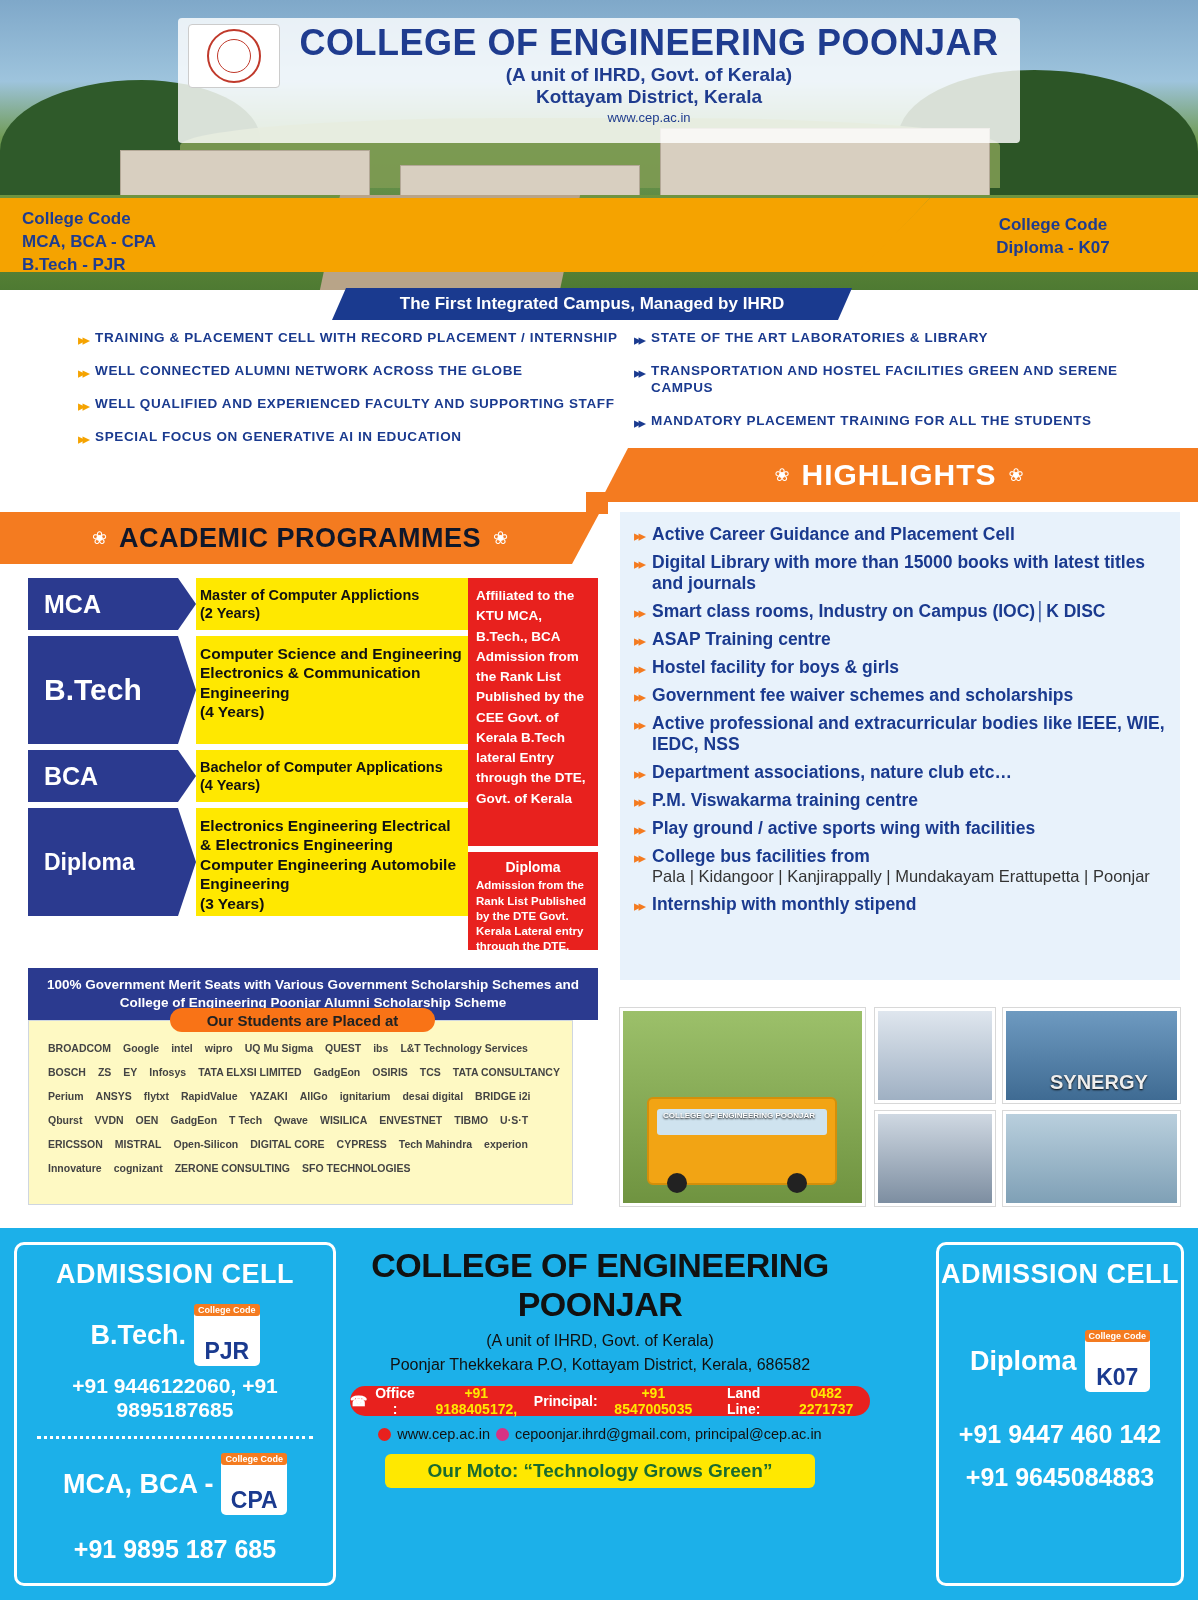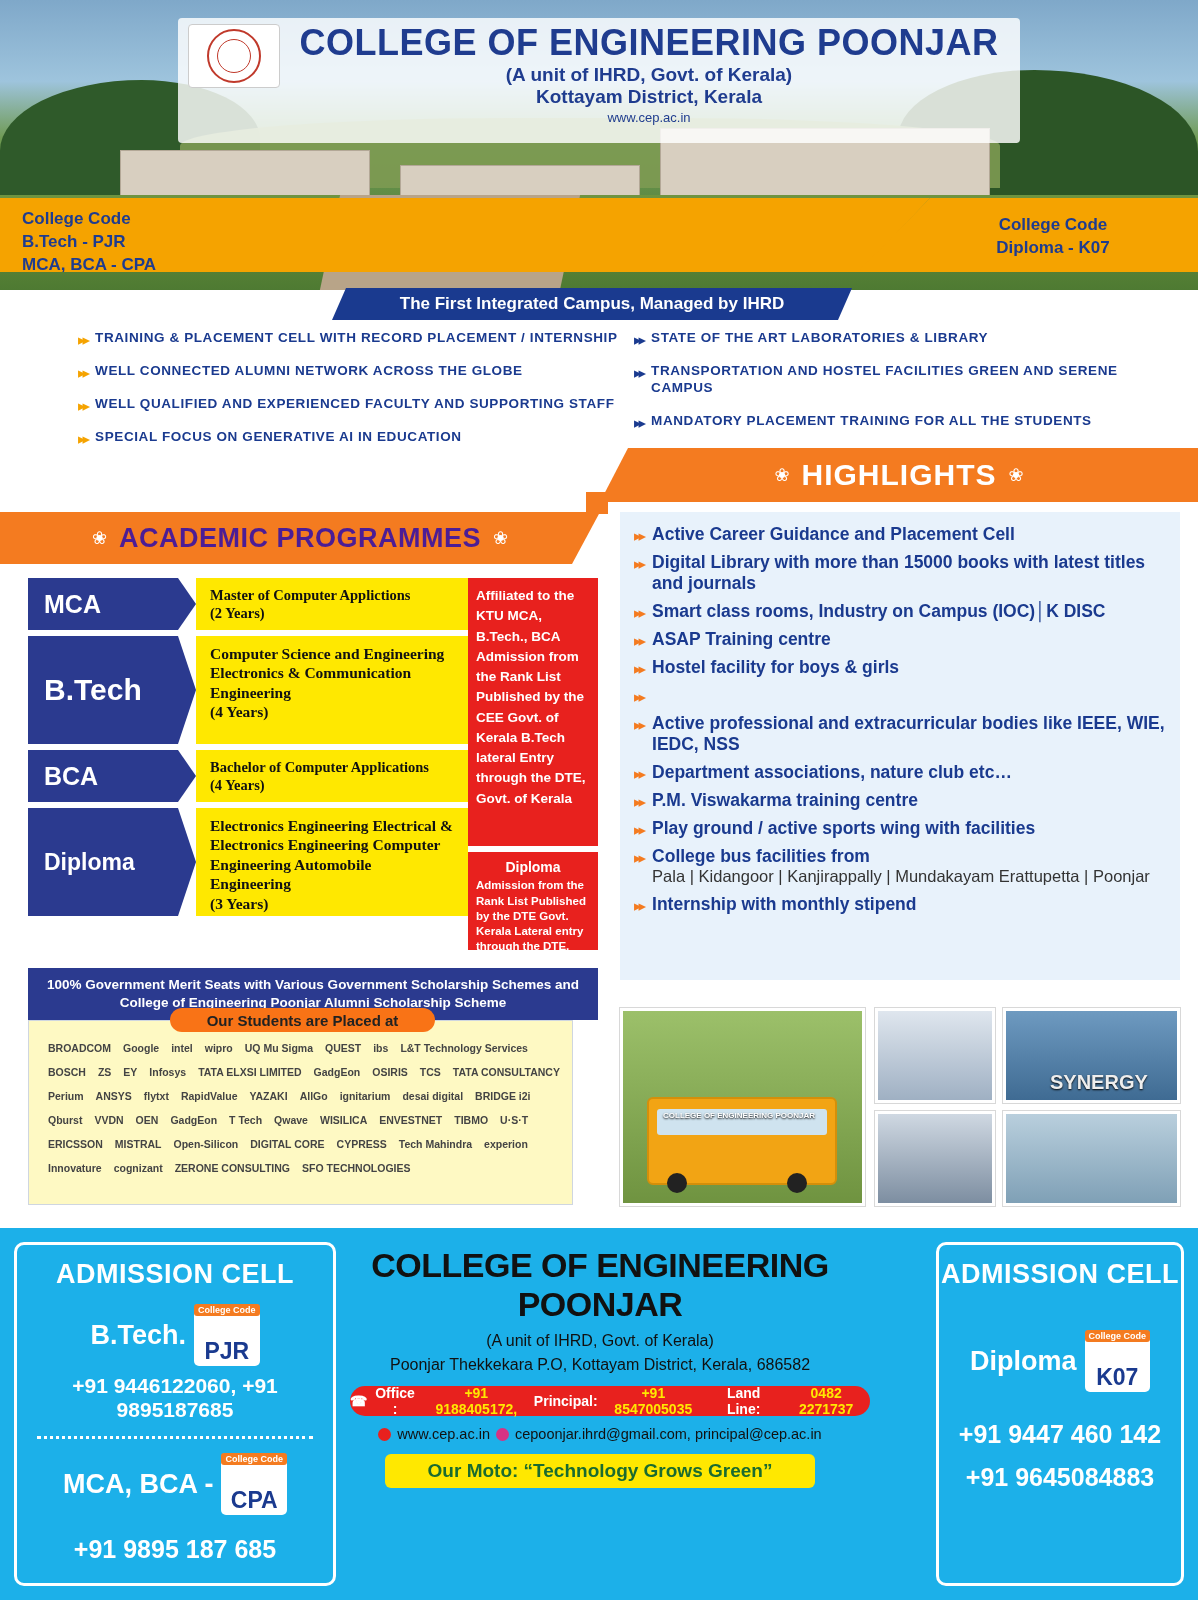--- a/index.html
+++ b/index.html
@@ -82,31 +82,31 @@
   .harrow { color:#f47b20; font-size:15px; margin-right:9px; margin-top:3px; flex:0 0 auto; letter-spacing:-3px;}
   .htxt { font-size:17.5px; font-weight:700; color:#1a3a8f; line-height:1.2; }
   .htxt.sub { font-weight:400; color:#333; font-size:16.5px; }
 
   
   .ap-header {
     position:absolute; left:0px; top:512px; width:600px; height:52px; background:#f47b20;
     clip-path: polygon(0 0, 600px 0, 572px 100%, 0 100%);
     display:flex; align-items:center; justify-content:center;
   }
-  .ap-title { color:#4c1d95; font-size:27px; font-weight:800; letter-spacing:.5px; }
+  .ap-title { color:#0f172a; font-size:27px; font-weight:800; letter-spacing:.5px; }
   .notch { position:absolute; left:586px; top:492px; width:22px; height:22px; background:#f47b20; }
 
   .ap-table { position:absolute; left:28px; top:578px; width:570px; }
   .ap-row { display:flex; align-items:stretch; margin-bottom:6px; }
   .tag {
     width:168px; background:#2b3a8f; color:#fff; font-weight:800; display:flex; align-items:center;
     padding-left:16px; position:relative; font-size:25px;
     clip-path: polygon(0 0, 150px 0, 168px 50%, 150px 100%, 0 100%);
   }
-  .desc { flex:1; background:#ffe800; color:#111; font-weight:700; font-size:14.5px; padding:8px 14px; line-height:1.25;font-family:Liberation Serif, serif; }
+  .desc { flex:1; background:#ffe800; color:#111; font-weight:700; font-size:14.5px; padding:8px 4px; line-height:1.25; }
   .desc .yrs { font-weight:700; }
   .ap-side {
     position:absolute; left:468px; top:578px; width:130px;
   }
   .side-box { background:#e8211e; color:#fff; padding:8px 8px; font-size:13.5px; line-height:1.5; font-weight:600; }
   .side-box2 { background:#e8211e; color:#fff; padding:6px 8px; font-size:11.5px; line-height:1.32; font-weight:700; margin-top:6px; }
   .side-box2 .sb-title { text-align:center; font-size:14px; margin-bottom:2px;}
 
   .merit {
     position:absolute; left:28px; top:968px; width:570px; background:#2b3a8f; color:#fff;
@@ -191,22 +191,22 @@
       <div class="htext">
         <div class="h-title">COLLEGE OF ENGINEERING POONJAR</div>
         <div class="h-sub1">(A unit of IHRD, Govt. of Kerala)</div>
         <div class="h-sub2">Kottayam District, Kerala</div>
         <div class="h-web">www.cep.ac.in</div>
       </div>
     </div>
 
     <div class="code-left">
       <div>College Code</div>
+      <div>MCA, BCA - CPA</div>
       <div>B.Tech - PJR</div>
-      <div>MCA, BCA - CPA</div>
     </div>
     <div class="code-right">
       <div>College Code</div>
       <div>Diploma - K07</div>
     </div>
   </div>
 
   <div class="ribbon">The First Integrated Campus, Managed by IHRD</div>
 
   <div class="features">
@@ -265,20 +265,21 @@
     <div class="hrow">
         <span class="harrow">▸▸</span>
         <span class="htxt">ASAP Training  centre</span>
       </div>
     <div class="hrow">
         <span class="harrow">▸▸</span>
         <span class="htxt">Hostel facility for boys &amp; girls</span>
       </div>
     <div class="hrow">
         <span class="harrow">▸▸</span>
+        <span class="htxt">Government fee waiver schemes and scholarships</span>
       </div>
     <div class="hrow">
         <span class="harrow">▸▸</span>
         <span class="htxt">Active professional and extracurricular bodies like IEEE, WIE, IEDC, NSS</span>
       </div>
     <div class="hrow">
         <span class="harrow">▸▸</span>
         <span class="htxt">Department associations, nature club etc…</span>
       </div>
     <div class="hrow">

